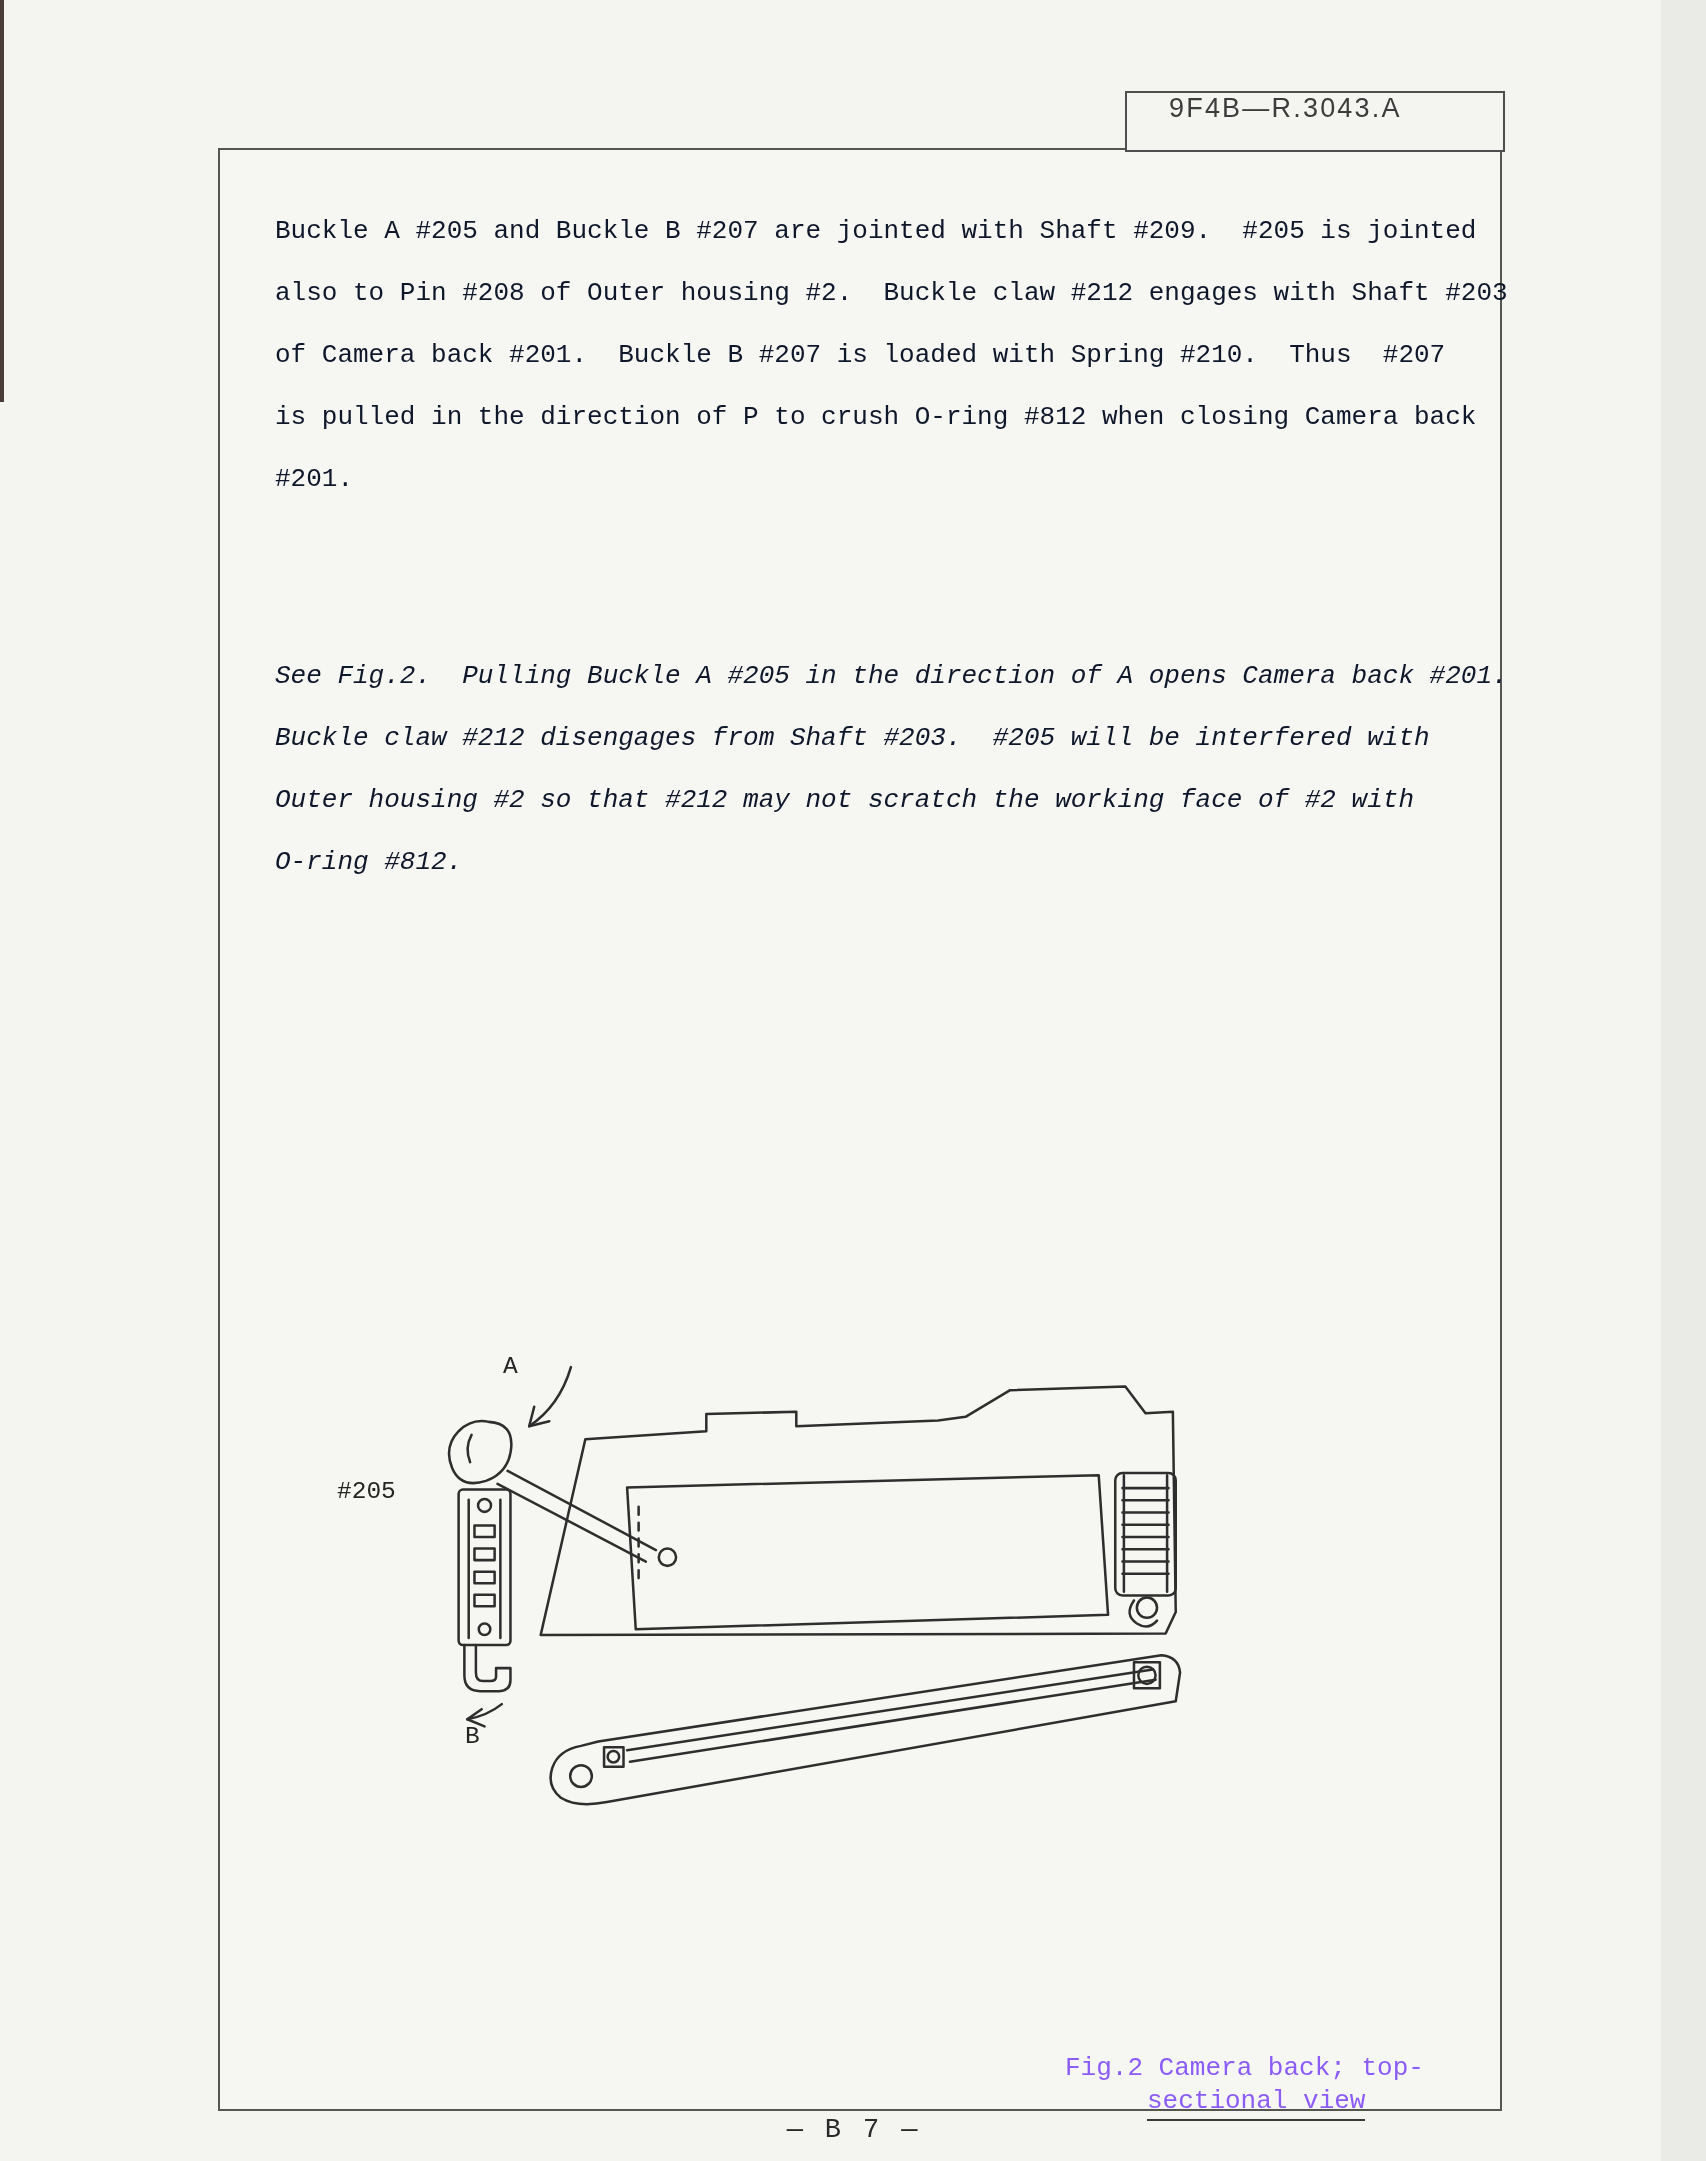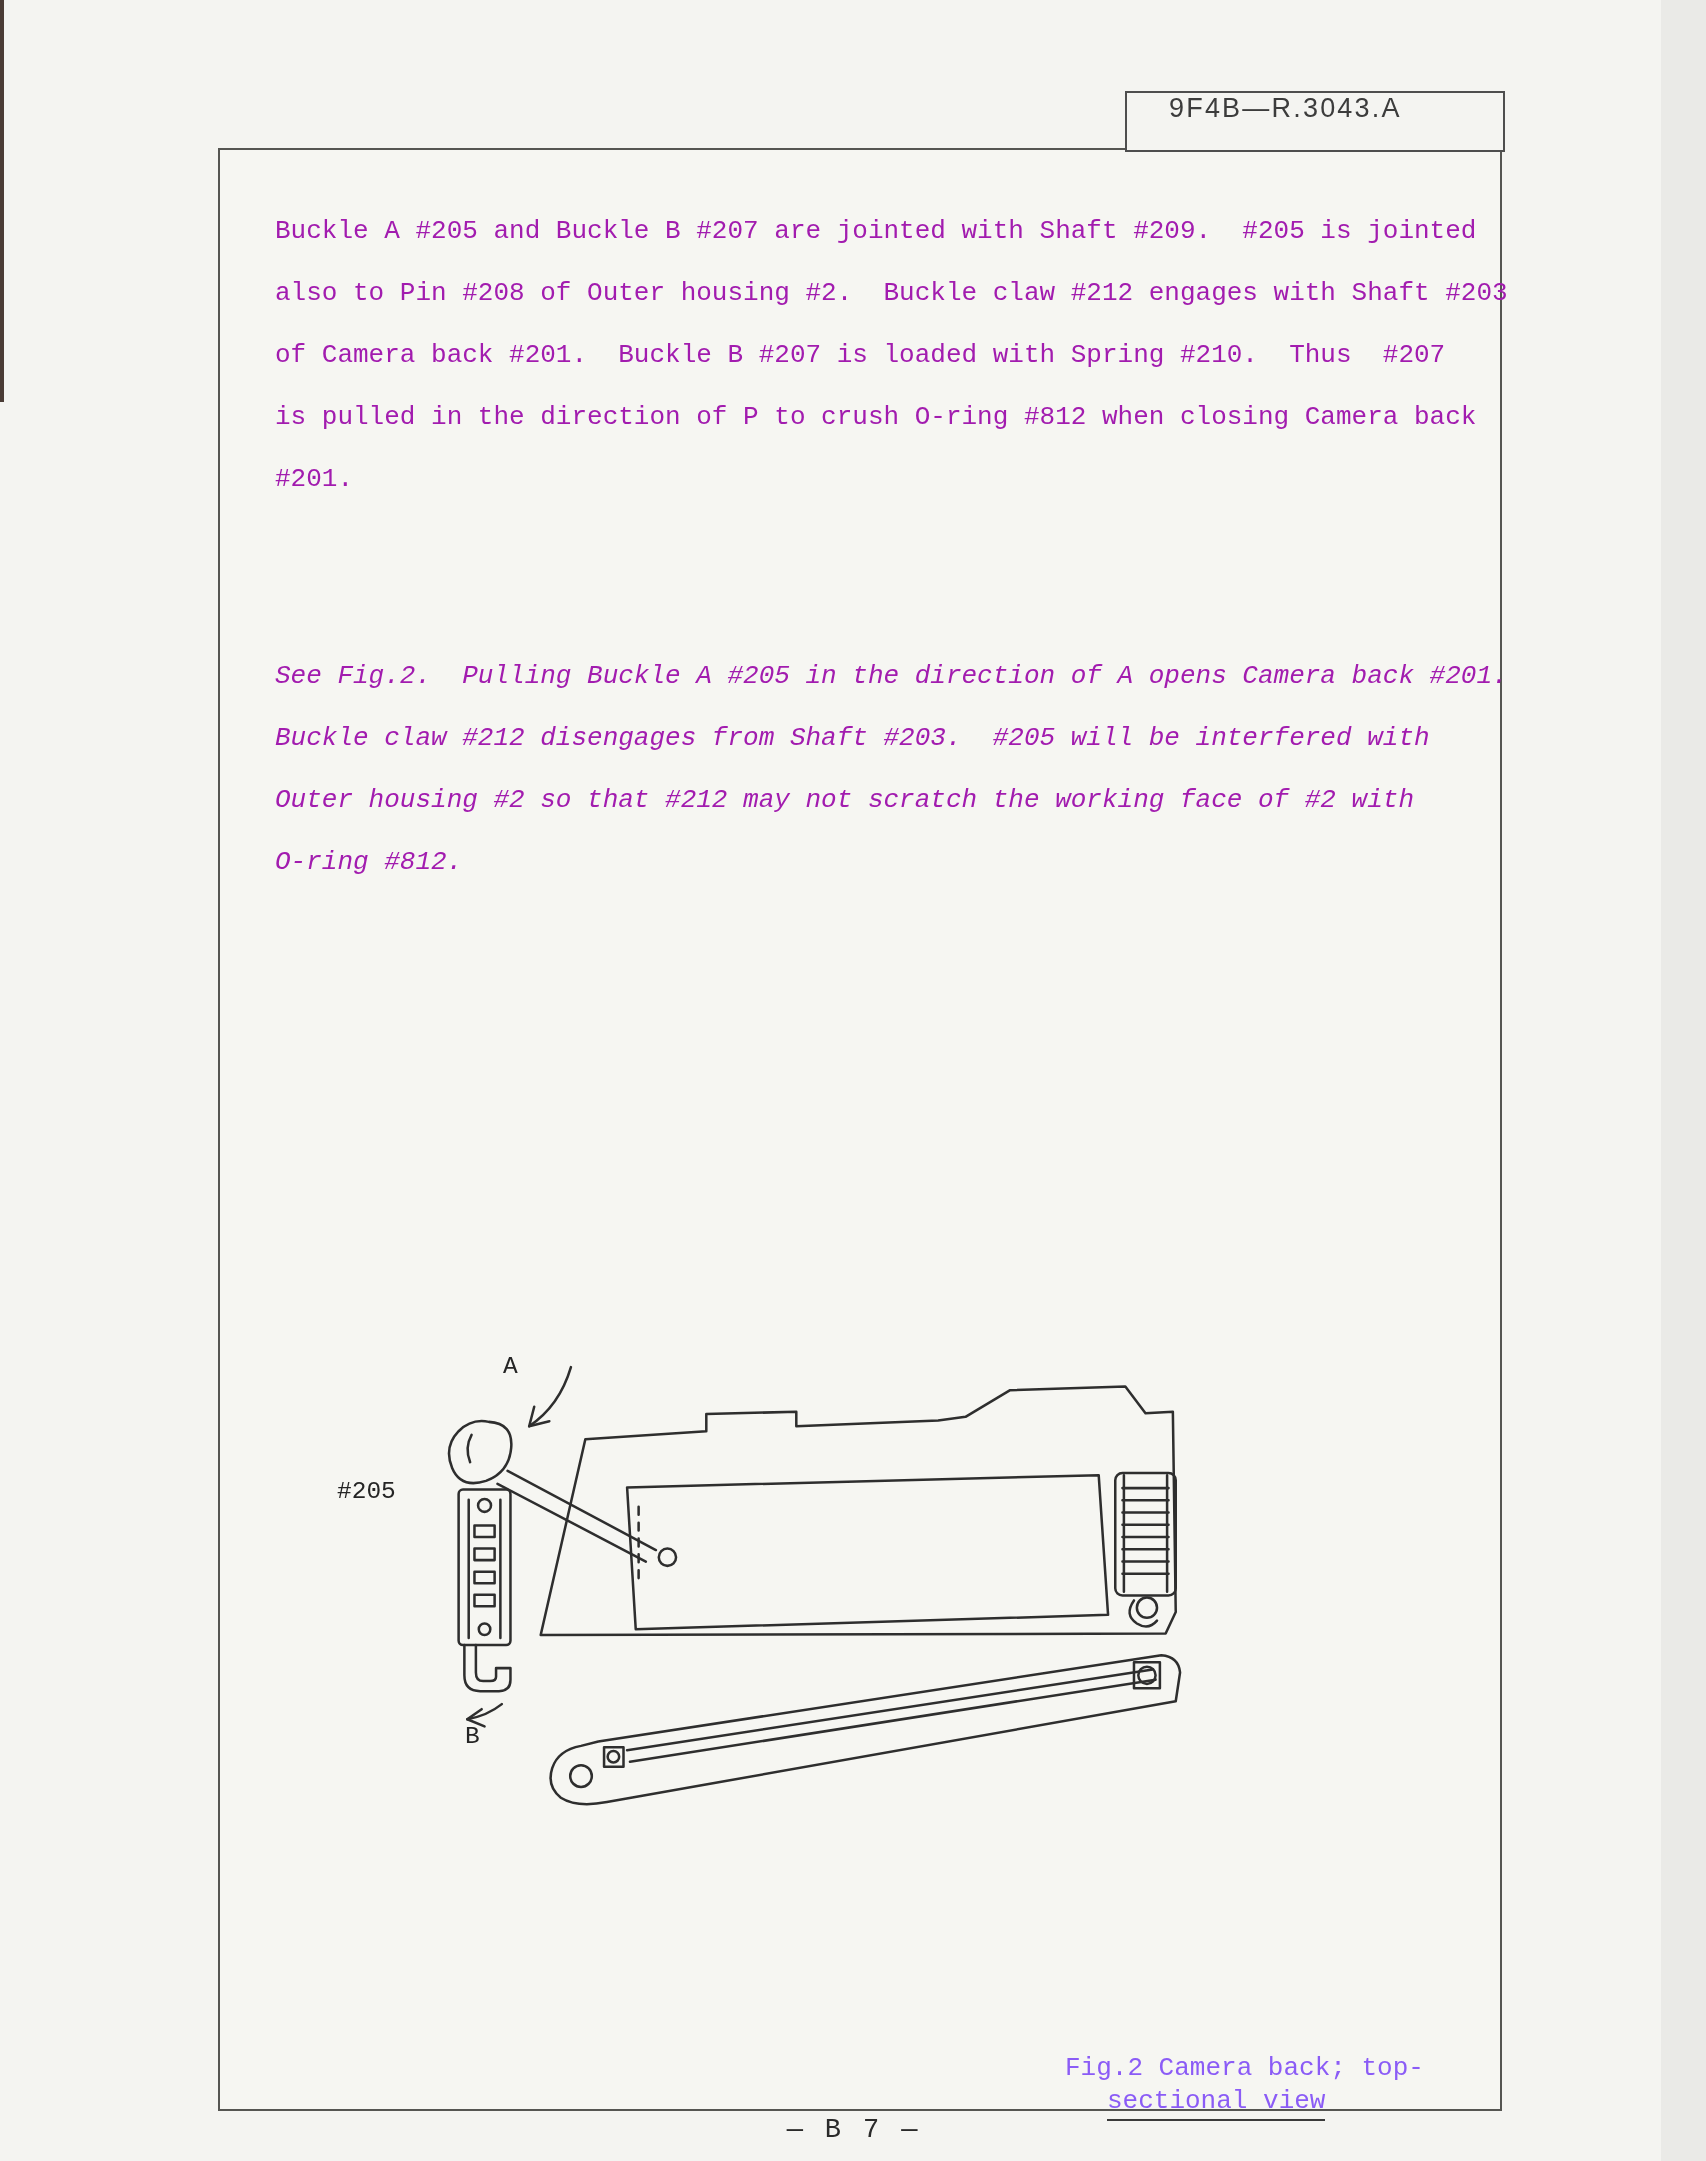--- a/index.html
+++ b/index.html
@@ -32,21 +32,21 @@
     position: absolute; left: 218px; top: 148px; width: 1284px; height: 1963px;
     border: 2.9px solid #555552;
     background: #f6f6f2;
     z-index: 1;
   }
   .para {
     position: absolute;
     white-space: pre;
     font-size: 26px;
     line-height: 63px;
-    color: #a21caf;
+    color: #0f172a;
     z-index: 2;
   }
   .para-1 { left: 275px; top: 216px; }
   .para-2 { left: 275px; top: 661px; font-style: italic; }
   .figure {
     position: absolute; left: 317px; top: 1347px; width: 937px; height: 504px;
     z-index: 2;
   }
   .figure svg { position: absolute; left: 0; top: 0; }
   .fig-label {
@@ -55,21 +55,21 @@
   }
   .fig-label-a   { left: 186px; top: 5.8px; }
   .fig-label-205 { left: 20px;  top: 114px; margin-top: 17px; }
   .fig-label-b   { left: 148px; top: 376px; }
   .caption {
     position: absolute; left: 1065px; top: 2052px; width: 432px;
     font-size: 26px; line-height: 33px; color: #8b5cf6; z-index: 2;
   }
   .caption .cap-line2 {
     display: inline-block;
-    margin-left: 42px;
+    margin-left: 82px;
     border-bottom: 2.2px solid #3a3a3a;
     padding-bottom: 1.4px;
   }
   .page-number {
     position: absolute; left: 50%; transform: translateX(-50%); top: 2115px;
     font-size: 27px; color: #2a2a2a; z-index: 4; letter-spacing: 2.9px;
   }
 </style>
 </head>
 <body>

